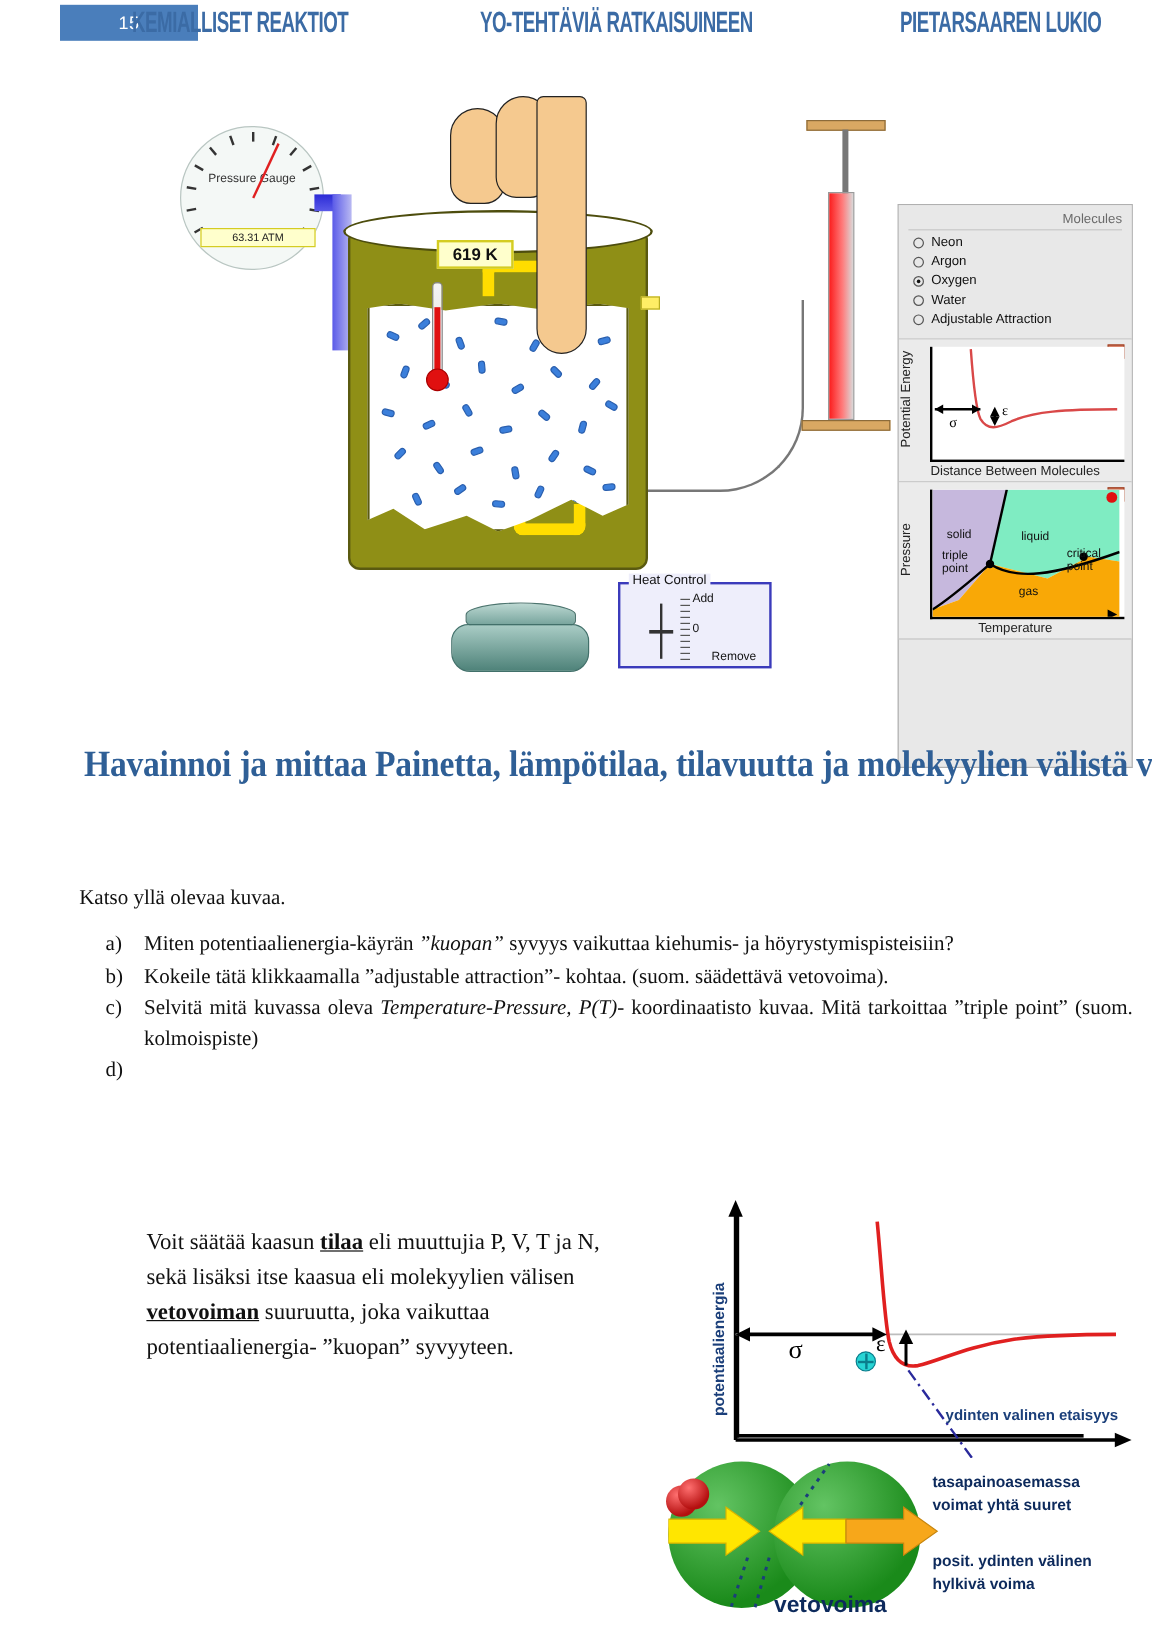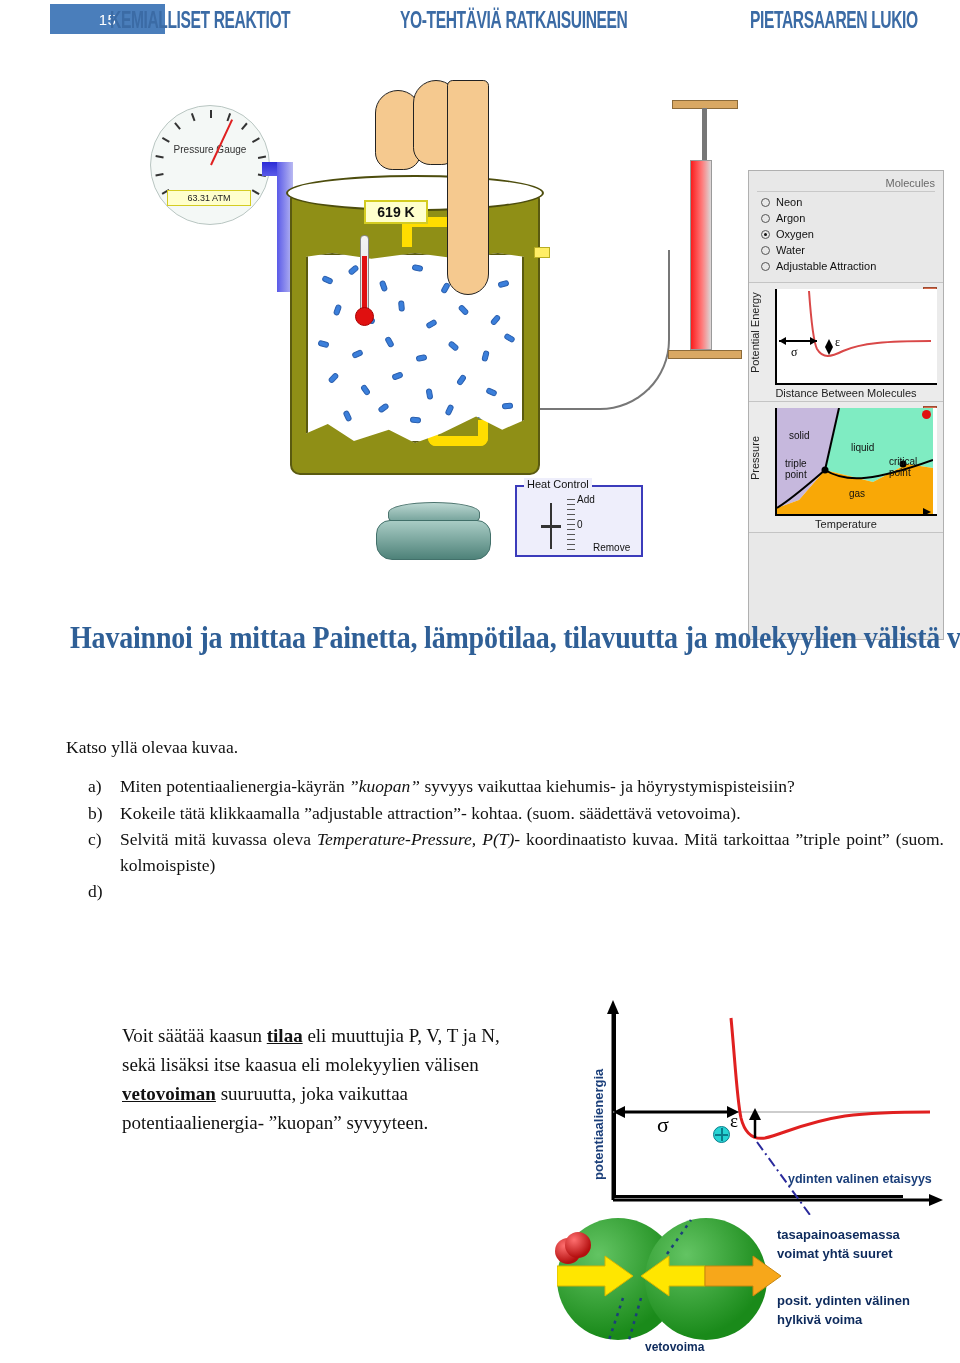--- a/index.html
+++ b/index.html
@@ -46,21 +46,21 @@
     background:#333; transform-origin:50% 56px;}
   .gauge-label{
     position:absolute; top:38px; left:0; width:100%; text-align:center;
     font-family:"Liberation Sans", sans-serif; font-size:10px; color:#333;
   }
   .gauge-needle{
     position:absolute; left:50%; top:50%; width:2px; height:50px;
     background:#e02020; transform-origin:50% 0%; transform:rotate(205deg);
   }
   .gauge-val{
-    position:absolute; left:16px; bottom:18px; width:84px; height:16px;
+    position:absolute; left:16px; bottom:18px; width:96px; height:16px;
     background:#ffffcc; border:1.5px solid #d4cc22;
     display:flex; align-items:center; justify-content:center;
     font-family:"Liberation Sans", sans-serif; font-size:9px; color:#222;
   }
   .gauge-pipe{position:absolute; left:262px; top:82px; width:22px; height:14px;
     background:linear-gradient(#2b2bd6,#5a5ae8);}
   .gauge-pipe2{position:absolute; left:277px; top:82px; width:16px; height:130px;
     background:linear-gradient(90deg,#5a5ae8,#b9b9f2);}
 
   
@@ -236,22 +236,22 @@
   .fig-atom::before{content:""; position:absolute; left:7px; top:1px; width:1.5px; height:13px; background:#0a7d8c;}
   .fig-atom::after{content:""; position:absolute; left:1px; top:7px; width:13px; height:1.5px; background:#0a7d8c;}
 
   .balls{position:absolute; left:12px; top:218px; width:300px; height:145px;}
   .ball{position:absolute; width:122px; height:122px; border-radius:50%;
     background:radial-gradient(circle at 34% 30%, #63c463, #1a8a1a 70%);}
   .cherry{position:absolute; width:26px; height:26px; border-radius:50%;
     background:radial-gradient(circle at 35% 30%, #ff7070, #b40f0f 70%);}
   .note{position:absolute; font-family:"Liberation Sans", sans-serif;
     font-size:13px; font-weight:bold; color:#0d2a5c; line-height:1.45;}
-  .veto{position:absolute; left:100px; top:340px;
-    font-family:"Liberation Sans", sans-serif; font-size:12px; font-weight:bold; color:#0d2a5c;}
+  .veto{position:absolute; left:100px; top:327px;
+    font-family:"Liberation Sans", sans-serif; font-size:19px; font-weight:bold; color:#0d2a5c;}
 </style>
 </head>
 <body>
 
 <div class="header">
   <div class="page-num-box">
     <span class="page-num">15</span>
   </div>
   <div class="hdr-txt" id="hdr1">KEMIALLISET REAKTIOT</div>
   <div class="hdr-txt" id="hdr2">YO-TEHTÄVIÄ RATKAISUINEEN</div>
@@ -427,21 +427,21 @@
           <path d="M0,0 L62,0 L48,62 L22,92 L0,100 Z" fill="#c6b8dd"></path>
           <path d="M62,0 L156,0 L156,60 L130,56 L96,74 L48,62 Z" fill="#7fecc2"></path>
           <path d="M48,62 L96,74 L130,56 L156,60 L156,108 L0,108 L0,100 L22,92 Z" fill="#f9a806"></path>
           <path d="M62,0 L48,62" stroke="#000" stroke-width="2" fill="none"></path>
           <path d="M48,62 C70,76 100,72 156,52" stroke="#000" stroke-width="2" fill="none"></path>
           <path d="M48,62 C34,74 16,90 0,100" stroke="#000" stroke-width="2" fill="none"></path>
           <circle cx="48" cy="62" r="3.5" fill="#000"></circle>
           <circle cx="126" cy="56" r="3.5" fill="#000"></circle>
           <polygon points="152,108 144,104 144,112" fill="#000" transform="translate(2,-4)"></polygon>
         </svg>
-        <span class="ph-lbl" style="left:12px;top:22px">solid</span>
+        <span class="ph-lbl" style="left:12px;top:32px">solid</span>
         <span class="ph-lbl" style="left:74px;top:34px">liquid</span>
         <span class="ph-lbl" style="left:72px;top:80px">gas</span>
         <span class="ph-lbl" style="left:8px;top:50px; width:42px; line-height:1.1">triple point</span>
         <span class="ph-lbl" style="left:112px;top:48px; width:42px; line-height:1.1">critical point</span>
         <span class="reddot"></span>
       </div>
       <div class="xlab">Temperature</div>
     </div>
 
   </div>

